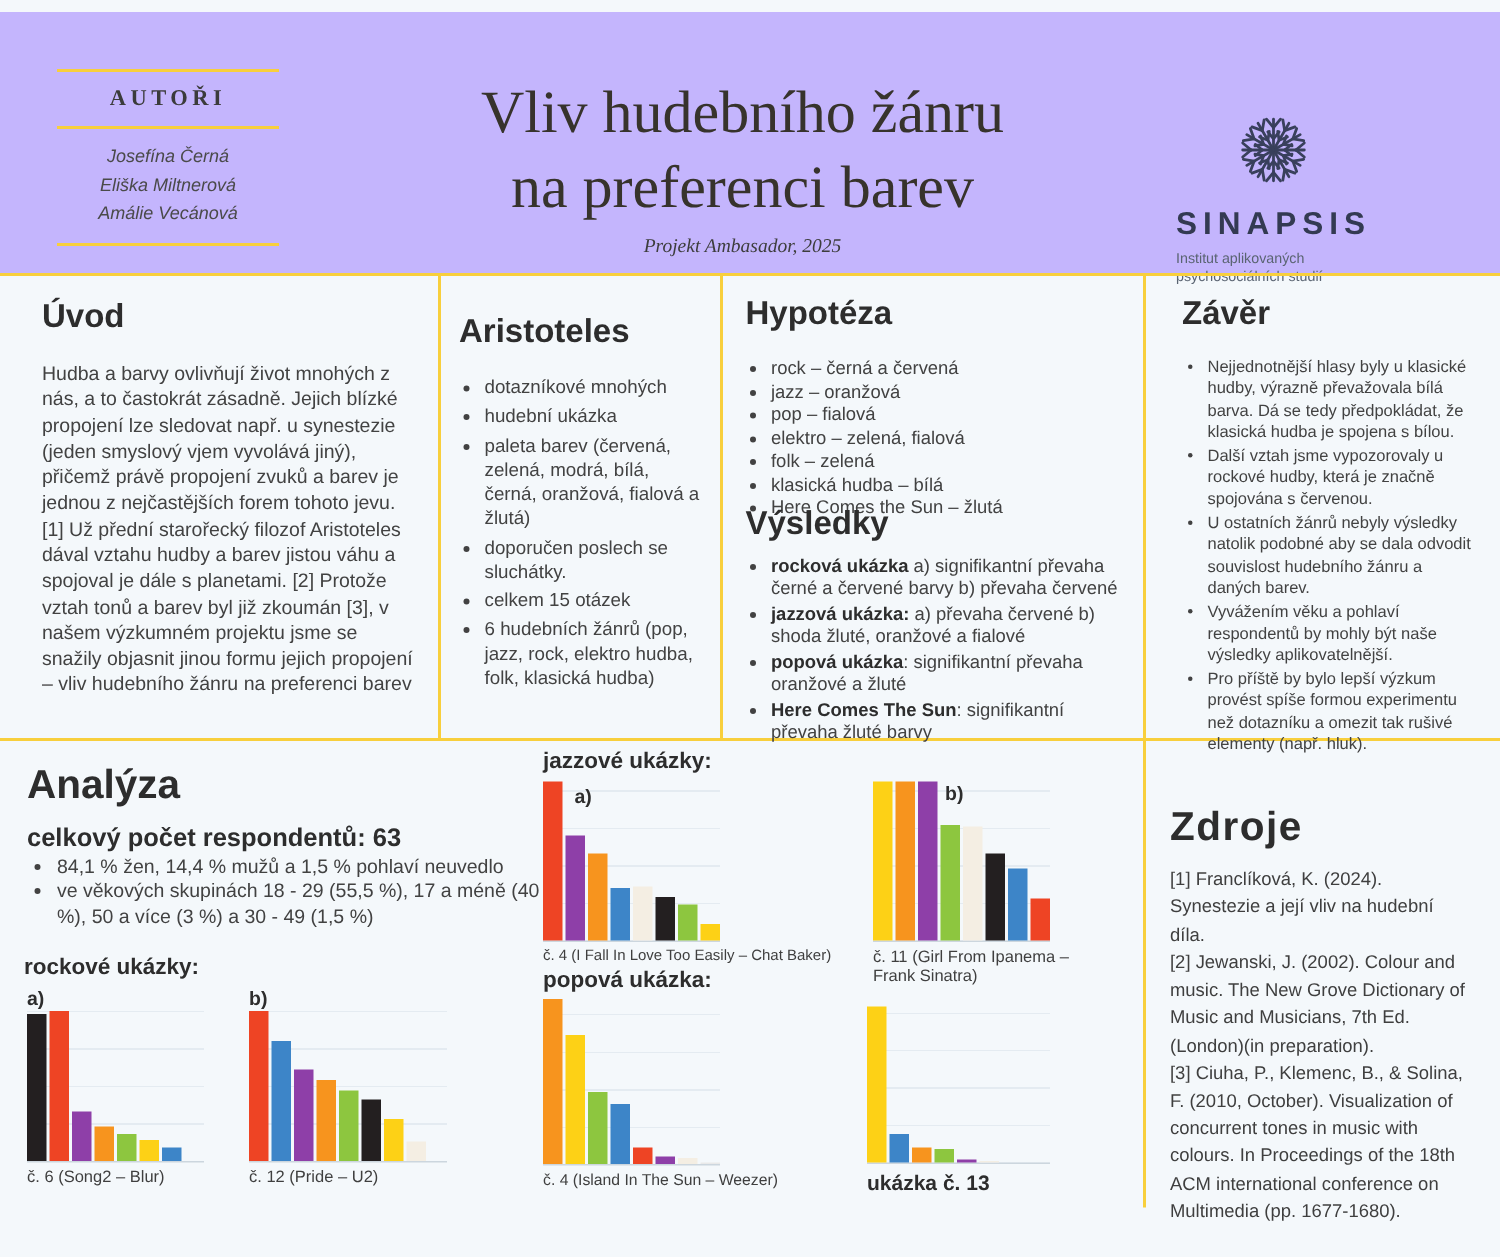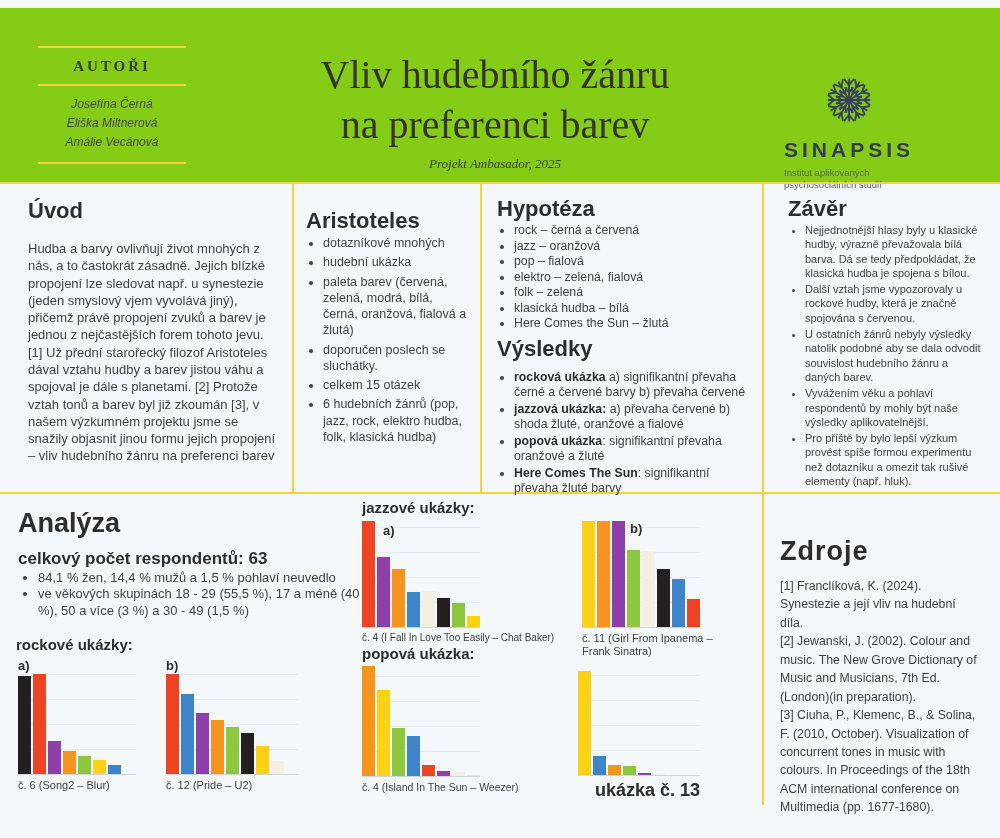--- a/index.html
+++ b/index.html
@@ -1,19 +1,19 @@
 <!DOCTYPE html>
 <html lang="cs"><head>
 <meta charset="utf-8">
 <style>
   html,body{margin:0;padding:0;}
   .poster{position:relative;width:1000px;height:838px;background:#f4f8fb;overflow:hidden;
           font-family:"Liberation Sans",sans-serif;color:#424242;}
   
-  .header{position:absolute;left:0;top:8px;width:1000px;height:174px;background:#84cc16;}
+  .header{position:absolute;left:0;top:8px;width:1000px;height:174px;background:#c4b5fd;}
   .authors-box{position:absolute;left:38px;top:38px;width:148px;text-align:center;}
   .rule{height:2px;background:#f8cf3c;border:none;margin:0;}
   .authors-title{font-family:"Liberation Serif",serif;letter-spacing:3px;font-size:15px;color:#3b3b3b;
                  margin:10px 0 9px;font-weight:600;}
   ul.authors{list-style:none;margin:9px 0 10px;padding:0;font-style:italic;font-size:12px;
              color:#4a4a4a;line-height:19px;}
   .title{position:absolute;left:255px;top:42px;width:480px;text-align:center;
          font-family:"Liberation Serif",serif;font-size:40px;line-height:50px;color:#37332c;}
   .subtitle{position:absolute;left:255px;top:148px;width:480px;text-align:center;
             font-family:"Liberation Serif",serif;font-size:13px;color:#3d3d3d;font-style:italic;}
@@ -26,21 +26,21 @@
   .hline1{left:0;top:182px;width:1000px;height:2px;}
   .hline2{left:0;top:492px;width:1000px;height:2px;}
   .v1{left:292px;top:184px;width:2px;height:308px;}
   .v2{left:480px;top:184px;width:2px;height:308px;}
   .v3{left:762px;top:184px;width:2px;height:621px;}
   
   .sec-h{font-size:22px;font-weight:700;color:#2d2d2d;margin:0;}
   .sec-uvod{position:absolute;left:28px;top:198px;width:250px;}
   .sec-uvod p{font-size:13px;line-height:1.33;margin:16px 0 0;color:#424242;}
   .sec-met{position:absolute;left:306px;top:208px;width:162px;}
-  ul.bullets{margin:1px 0 0;padding-left:17px;}
+  ul.bullets{margin:16px 0 0;padding-left:17px;}
   .sec-met li{font-size:12.5px;line-height:1.3;margin-bottom:3px;}
   .sec-hyp{position:absolute;left:497px;top:196px;width:256px;}
   .sec-hyp li{font-size:12.3px;line-height:1.18;margin-bottom:1px;}
   .sec-vys{position:absolute;left:497px;top:336px;width:260px;}
   .sec-vys ul{margin-top:8px;}
   .sec-vys li{font-size:12.3px;line-height:1.22;margin-bottom:2px;}
   .sec-vys b{color:#2d2d2d;}
   .sec-zav{position:absolute;left:788px;top:196px;width:198px;}
   .sec-zav li{font-size:11px;line-height:1.3;margin-bottom:2px;}
   
@@ -71,21 +71,21 @@
   #chart-rock-b .chart-label{top:-16px;left:0;}
   #chart-jazz-a{left:362px;top:521px;} #chart-jazz-a .plot{width:118px;height:106px;}
   #chart-jazz-a .chart-label{top:2px;left:21px;}
   #chart-jazz-a .caption{font-size:10px;white-space:nowrap;}
   #chart-jazz-b{left:582px;top:521px;} #chart-jazz-b .plot{width:118px;height:106px;}
   #chart-jazz-b .chart-label{top:0;left:48px;}
   #chart-jazz-b .caption{width:140px;}
   #chart-pop{left:362px;top:666px;}    #chart-pop .plot{width:118px;height:110px;}
   #chart-pop .caption{font-size:10.5px;white-space:nowrap;}
   #chart-hcts{left:578px;top:671px;}   #chart-hcts .plot{width:122px;height:104px;}
-  #chart-hcts .caption{font-weight:700;font-size:18px;color:#2d2d2d;text-align:right;}
+  #chart-hcts .caption{font-weight:700;font-size:14px;color:#2d2d2d;}
 </style>
 </head>
 <body>
 
 <div class="poster">
 
   <div class="header">
     <div class="authors-box">
       <hr class="rule">
       <div class="authors-title">AUTOŘI</div>

